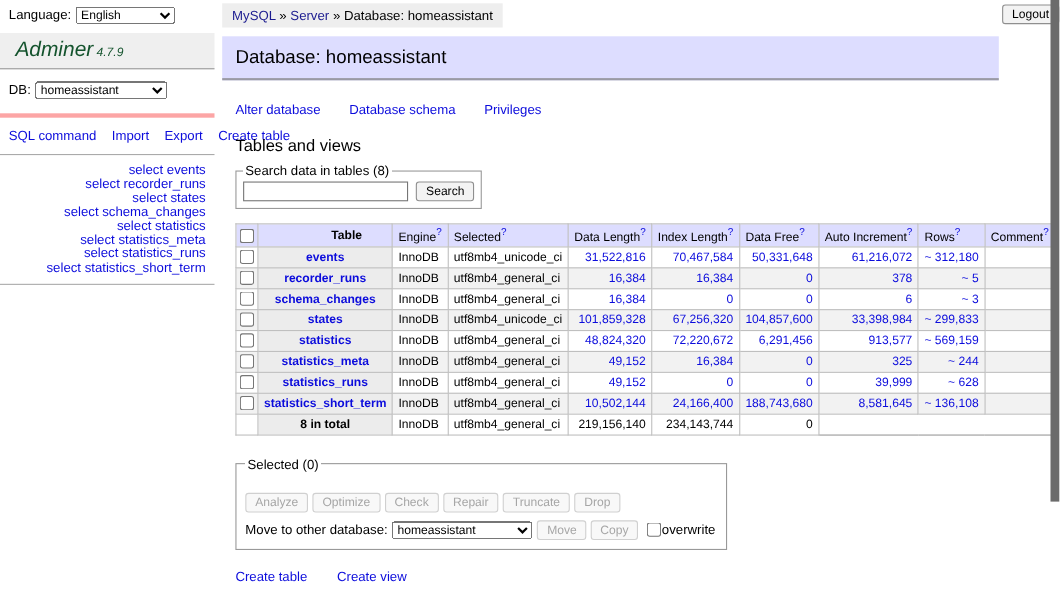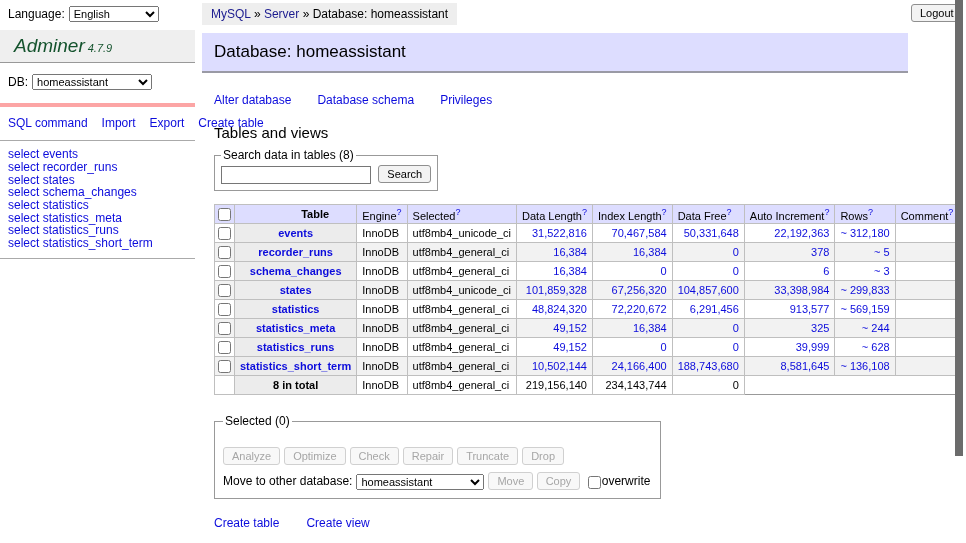--- a/index.html
+++ b/index.html
@@ -23,20 +23,21 @@
   .app-title .ver { font-size:11px; margin-left:3px; }
   .db-row { padding:11px 8px 13px 8px; }
   .db-row select { width:120px; font-size:11px; margin-left:4px; }
   .menu-actions {
     border-top:4px solid #fca5a5; padding:8px 8px 9px 8px; line-height:1.35;
   }
   .menu-actions a { margin-right:14px; white-space:nowrap; }
   .table-links {
     border-top:1px solid #aaa; border-bottom:1px solid #aaa;
     padding:7px 8px 8px 8px;
+    text-align:right;
   }
   .table-links a { display:block; line-height:12.7px; white-space:nowrap; }
 
   
   #content { position:absolute; left:202px; top:0; width:706px; }
   .breadcrumb {
     display:inline-block; background:#eee; padding:4px 9px; margin-top:3px;
     white-space:nowrap;
   }
   .breadcrumb a { color:#1b1b8f; }
@@ -173,21 +174,21 @@
       </thead>
       <tbody>
         <tr>
           <td class="chk"><input type="checkbox" style=""></td>
           <th><a href="#">events</a></th>
           <td>InnoDB</td>
           <td>utf8mb4_unicode_ci</td>
           <td class="num"><a href="#">31,522,816</a></td>
           <td class="num"><a href="#">70,467,584</a></td>
           <td class="num"><a href="#">50,331,648</a></td>
-          <td class="num"><a href="#">22,192,363</a></td>
+          <td class="num"><a href="#">61,216,072</a></td>
           <td class="num"><a href="#">~ 312,180</a></td>
           <td></td>
         </tr>
         <tr class="stripe">
           <td class="chk"><input type="checkbox" style=""></td>
           <th><a href="#">recorder_runs</a></th>
           <td>InnoDB</td>
           <td>utf8mb4_general_ci</td>
           <td class="num"><a href="#">16,384</a></td>
           <td class="num"><a href="#">16,384</a></td>

